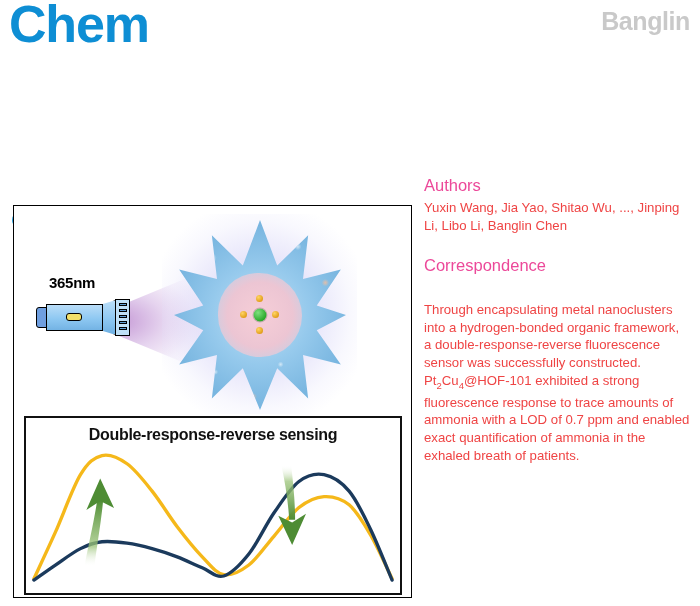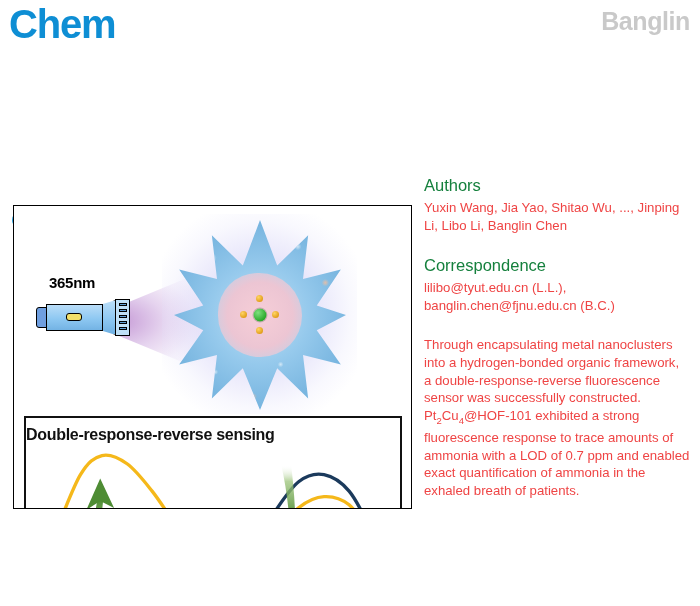--- a/index.html
+++ b/index.html
@@ -10,21 +10,21 @@
     overflow: hidden;
   }
   .page { position: relative; width: 700px; height: 606px; background:#fff; }
 
   
   .masthead {
     position: absolute; left: 0; top: 0; width: 700px; height: 52px;
   }
   .journal-logo {
     position: absolute; left: 9px; top: 2px;
-    font-size: 40px; font-weight: 700; letter-spacing: -1.2px;
+    font-size: 52px; font-weight: 700; letter-spacing: -1.2px;
     color: #0e8ed4; line-height: 44px;
   }
   .article-type {
     position: absolute; right: 10px; top: 7px;
     font-size: 25px; font-weight: 700; color: #c9c9c9; letter-spacing: -0.4px;
   }
 
   
   .paper-title {
     position: absolute; left: 11px; top: 66px; width: 676px;
@@ -34,21 +34,21 @@
 
   
   .sec-head {
     color: #1b9ad8; font-size: 21px; font-weight: 400; margin-top: 31px;
   }
   .ga-head { position: absolute; left: 11px; top: 177px; }
 
   
   .ga-frame {
     position: absolute; left: 13px; top: 205px;
-    width: 399px; height: 304px;
+    width: 399px; height: 393px;
     border: 1.5px solid #000; background: #fff;
     overflow: hidden;
   }
   .ga-top { position: absolute; left: 0; top: 0; width: 100%; height: 228px; }
 
   
   .uv-beam {
     position: absolute; left: 104px; top: 55px;
     width: 110px; height: 120px;
     background: radial-gradient(ellipse 120px 75px at 0% 50%,
@@ -174,28 +174,28 @@
     position:absolute; left:13px; top:394px; width:399px; text-align:center;
     font-size:15px; font-weight:700; color:#000;
   }
 
   
   .chart-box {
     position:absolute; left: 10px; top: 205px; width: 378px; height: 179px;
     border: 2px solid #111; background:#fff;
   }
   .chart-title {
-    position:absolute; left:0; top:8px; width:100%; text-align:left;
+    position:absolute; left:0; top:8px; width:100%; text-align:center;
     font-size:16px; font-weight:700; color:#111; letter-spacing:-0.3px;
   }
   .chart-svg { position:absolute; left:0; top:0; width:100%; height:100%; }
 
   
   .right-col { position:absolute; left:424px; top:176px; width:266px; }
-  .rc-head { color:#15803d; font-size:16.5px; margin-bottom:4px; }
+  .rc-head { color:#ec4899; font-size:16.5px; margin-bottom:4px; }
   .rc-body { font-size:13.2px; color:#ef4444; line-height:17.6px; }
   .rc-body sub { font-size:9.5px; }
   .gap-a { height:22px; }
   .gap-b { height:22px; }
 </style>
 </head>
 <body>
 
 <div class="page">
 
@@ -295,19 +295,18 @@
       </svg>
     </div>
   </div>
 
   <div class="right-col">
     <div class="rc-head">Authors</div>
     <div class="rc-body">Yuxin Wang, Jia Yao, Shitao Wu, ..., Jinping Li, Libo Li, Banglin Chen</div>
 
     <div class="gap-a"></div>
     <div class="rc-head">Correspondence</div>
-    <div class="rc-body">lilibo@tyut.edu.cn (L.L.), banglin.chen@fjnu.edu.cn (B.C.)</div>
 
     <div class="gap-b"></div>
     <div class="rc-body"><span>Through encapsulating metal nanoclusters into a hydrogen-bonded organic framework, a double-response-reverse fluorescence sensor was successfully constructed. Pt</span><sub>2</sub><span>Cu</span><sub>4</sub><span>@HOF-101 exhibited a strong fluorescence response to trace amounts of ammonia with a LOD of 0.7 ppm and enabled exact quantification of ammonia in the exhaled breath of patients.</span></div>
   </div>
 
 </div>
 
 </body></html>

